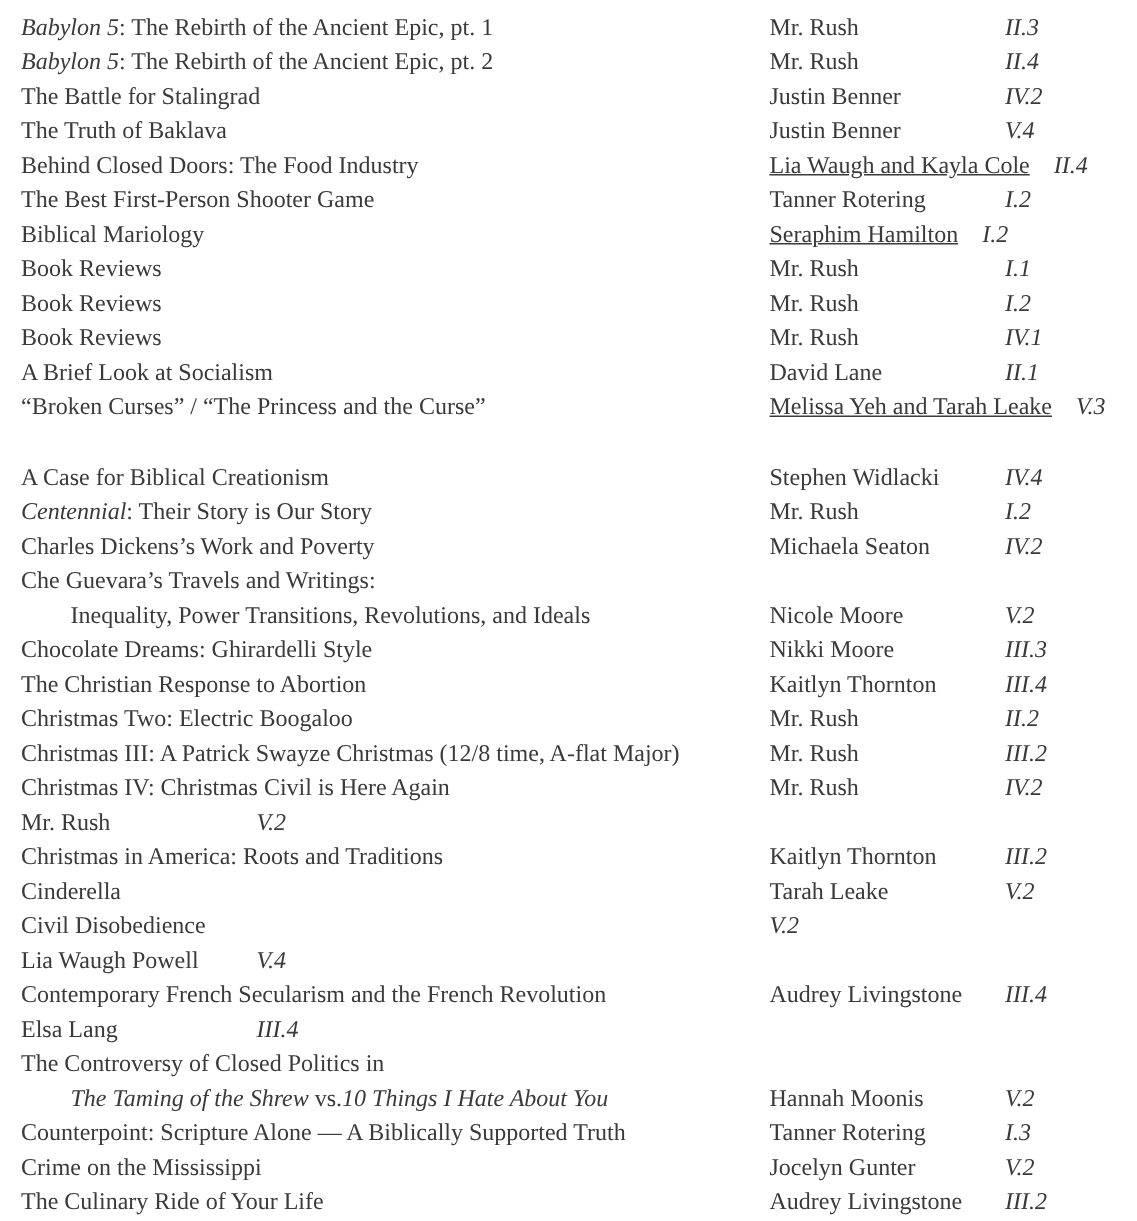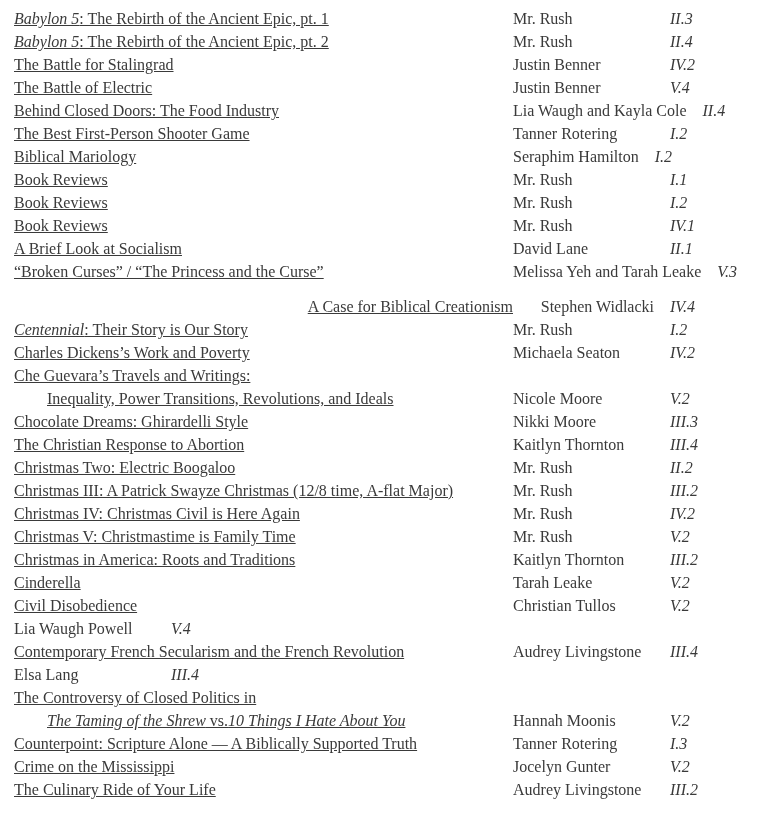--- a/index.html
+++ b/index.html
@@ -19,40 +19,39 @@
     padding: 7px 0 0 14px;
   }
   .row {
     display: flex;
     align-items: baseline;
     line-height: 23px;
     height: 23px;
     white-space: nowrap;
   }
   .row.section-gap {
-    margin-top: 12px;
-    text-align: right;
+    margin-top: 24px;
   }
   .title {
     flex: 0 0 499px;
     box-sizing: border-box;
     overflow: hidden;
-    text-decoration: underline;
   }
   .title.indent {
     padding-left: 33px;
   }
   .author {
     flex: 0 0 auto;
     min-width: 157px;
     box-sizing: border-box;
     padding-right: 16px;
   }
   .author.tight {
     min-width: 0;
+    text-decoration: underline;
   }
   .issue {
     flex: 0 0 auto;
     font-style: italic;
   }
   .italic {
     font-style: italic;
   }
 </style>
 </head>
@@ -69,21 +68,21 @@
         <div class="title"><span class="italic">Babylon 5</span><span class="">: The Rebirth of the Ancient Epic, pt. 2</span></div>
         <div class="author">Mr. Rush</div>
         <div class="issue">II.4</div>
       </div>
       <div class="row">
         <div class="title"><span class="">The Battle for Stalingrad</span></div>
         <div class="author">Justin Benner</div>
         <div class="issue">IV.2</div>
       </div>
       <div class="row">
-        <div class="title"><span class="">The Battle of Electric</span></div>
+        <div class="title"><span class="">The Truth of Baklava</span></div>
         <div class="author">Justin Benner</div>
         <div class="issue">V.4</div>
       </div>
       <div class="row">
         <div class="title"><span class="">Behind Closed Doors: The Food Industry</span></div>
         <div class="author tight">Lia Waugh and Kayla Cole</div>
         <div class="issue">II.4</div>
       </div>
       <div class="row">
         <div class="title"><span class="">The Best First-Person Shooter Game</span></div>
@@ -164,37 +163,35 @@
         <div class="title"><span class="">Christmas III: A Patrick Swayze Christmas (12/8 time, A-flat Major)</span></div>
         <div class="author">Mr. Rush</div>
         <div class="issue">III.2</div>
       </div>
       <div class="row">
         <div class="title"><span class="">Christmas IV: Christmas Civil is Here Again</span></div>
         <div class="author">Mr. Rush</div>
         <div class="issue">IV.2</div>
       </div>
       <div class="row">
-        <div class="title"><span class="">Christmas V: Christmastime is Family Time</span></div>
         <div class="author">Mr. Rush</div>
         <div class="issue">V.2</div>
       </div>
       <div class="row">
         <div class="title"><span class="">Christmas in America: Roots and Traditions</span></div>
         <div class="author">Kaitlyn Thornton</div>
         <div class="issue">III.2</div>
       </div>
       <div class="row">
         <div class="title"><span class="">Cinderella</span></div>
         <div class="author">Tarah Leake</div>
         <div class="issue">V.2</div>
       </div>
       <div class="row">
         <div class="title"><span class="">Civil Disobedience</span></div>
-        <div class="author">Christian Tullos</div>
         <div class="issue">V.2</div>
       </div>
       <div class="row">
         <div class="author">Lia Waugh Powell</div>
         <div class="issue">V.4</div>
       </div>
       <div class="row">
         <div class="title"><span class="">Contemporary French Secularism and the French Revolution</span></div>
         <div class="author">Audrey Livingstone</div>
         <div class="issue">III.4</div>

